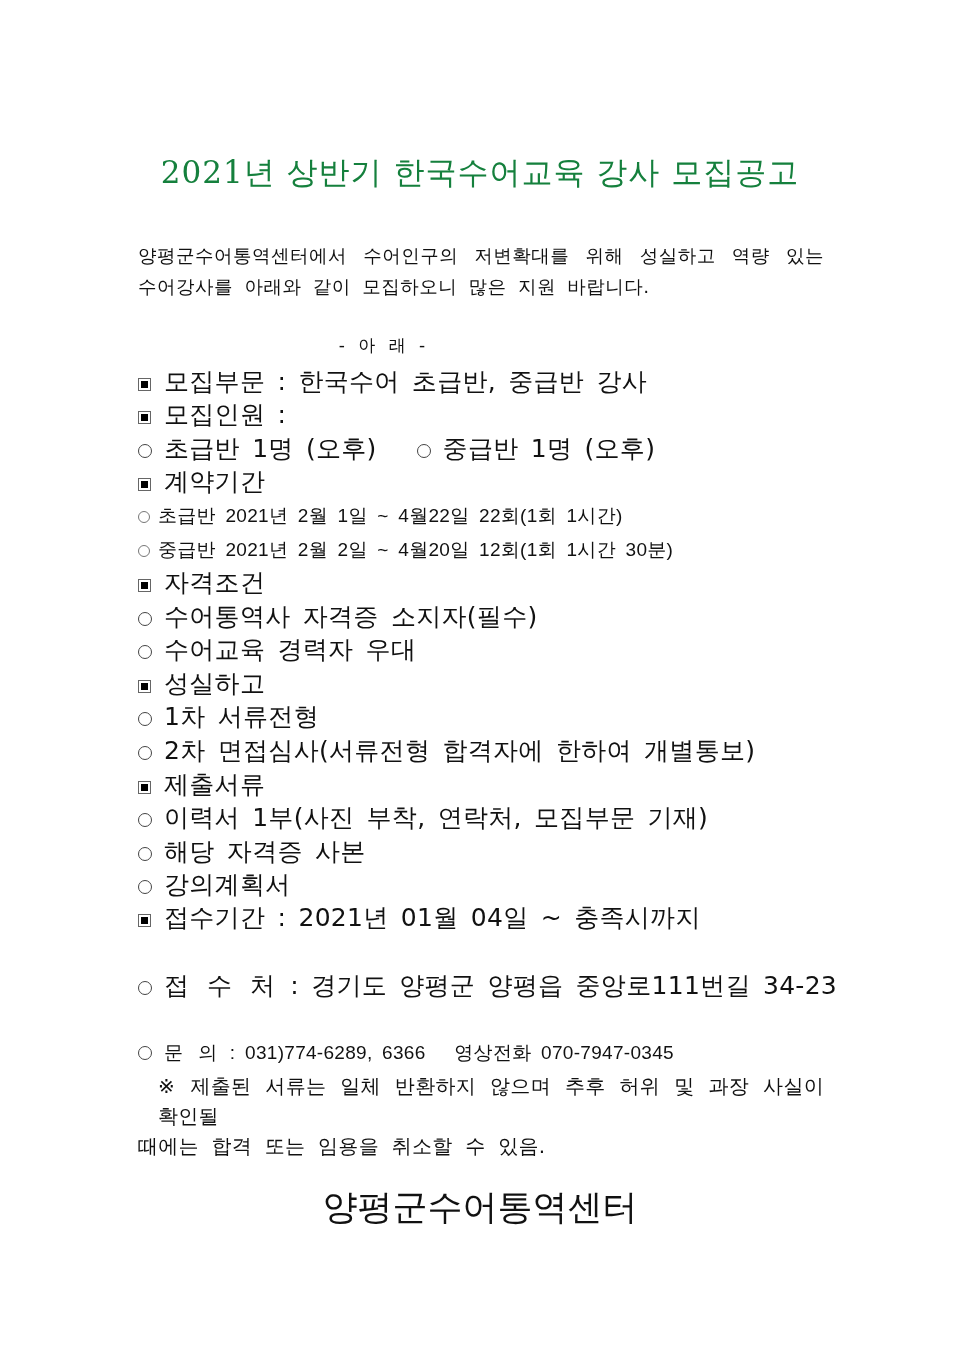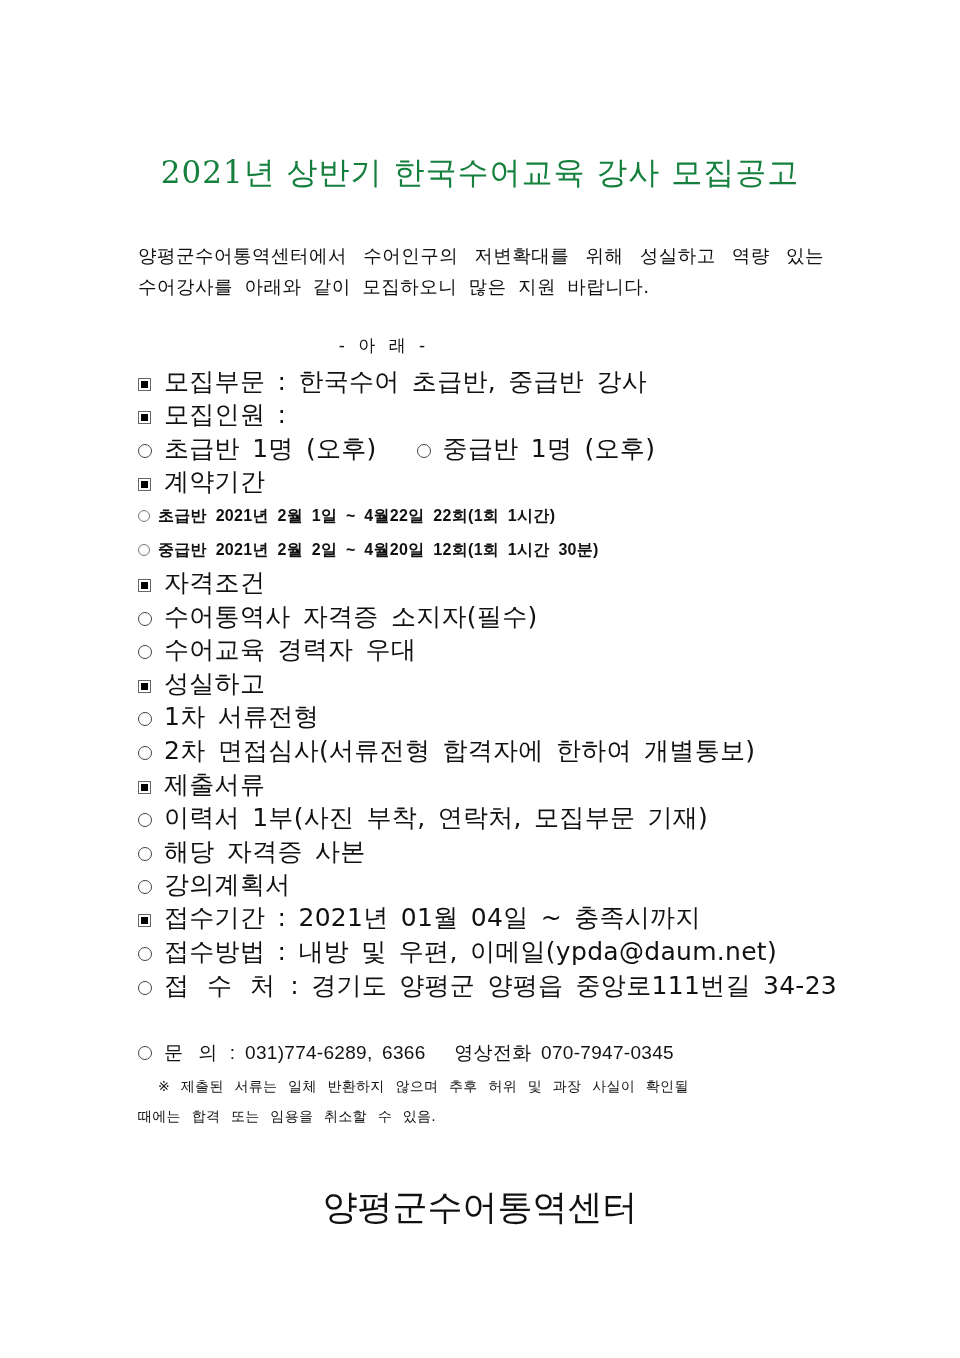--- a/index.html
+++ b/index.html
@@ -2,28 +2,28 @@
 <html><head>
 <meta charset="utf-8">
 <style>
   html, body { margin: 0; padding: 0; background: #ffffff; }
   body { width: 960px; height: 1358px; position: relative; overflow: hidden; color: #111; font-family: "DejaVu Sans", "Liberation Sans", sans-serif; }
   .page { position: absolute; left: 0; top: 0; width: 960px; height: 1358px; background: #fff; }
   .title { position: absolute; top: 152px; left: 0; width: 960px; text-align: center; font-family: "DejaVu Serif", "Liberation Serif", serif; font-size: 31px; letter-spacing: 1px; color: #15803d; }
   .intro { position: absolute; top: 240px; left: 138px; width: 686px; font-size: 18.5px; line-height: 31px; text-align: justify; text-align-last: left; letter-spacing: 0.5px; word-spacing: 5px; }
   .arae { position: absolute; top: 334px; left: 0; width: 768px; text-align: center; font-size: 17px; letter-spacing: 4px; }
   .line { position: absolute; left: 138px; font-size: 25px; white-space: nowrap; height: 30px; line-height: 30px; letter-spacing: 0.3px; word-spacing: 4px; }
-  .line.bold { font-weight: bold; font-family: "Liberation Sans", "DejaVu Sans", sans-serif; font-size: 16px; }
+  .line.bold { font-weight: normal; font-family: "Liberation Sans", "DejaVu Sans", sans-serif; font-size: 19px; }
   .bullet-sq { display: inline-block; width: 13px; height: 13px; border: 1px solid #666; box-sizing: border-box; position: relative; vertical-align: -1px; margin-right: 13px; background: #fff; }
   .bullet-sq::after { content: ""; position: absolute; left: 2px; top: 2px; width: 7px; height: 7px; background: #000; }
   .bullet-circ { display: inline-block; width: 14px; height: 14px; border: 1.3px solid #444; border-radius: 50%; box-sizing: border-box; vertical-align: -1px; margin-right: 12px; }
   .gap { display: inline-block; width: 40px; }
   .indent2 { position: absolute; left: 272px; font-size: 18.5px; white-space: nowrap; line-height: 30px; letter-spacing: 0.3px; word-spacing: 4px; }
   .contact { font-family: "Liberation Sans", sans-serif; font-size: 19px; }
-  .note { position: absolute; top: 1071px; left: 138px; width: 686px; font-size: 14px; line-height: 30px; text-align: justify; letter-spacing: 0.3px; word-spacing: 6px; }
+  .note { position: absolute; top: 1071px; left: 138px; width: 686px; font-size: 20px; line-height: 30px; text-align: justify; letter-spacing: 0.3px; word-spacing: 6px; }
   .note .first { padding-left: 20px; }
   .signature { position: absolute; top: 1160px; left: 0; width: 960px; text-align: center; font-size: 35px; letter-spacing: 0px; font-family: "DejaVu Sans", sans-serif; margin-top: 24px; }
 </style>
 </head>
 <body>
 
 <div class="page">
 
   <div class="title">2021년 상반기 한국수어교육 강사 모집공고</div>
 
@@ -85,23 +85,20 @@
     <span class="bullet-circ"></span><span>해당 자격증 사본</span>
   </div>
   <div class="line" style="top:870px">
     <span class="bullet-circ"></span><span>강의계획서</span>
   </div>
 
   <div class="line" style="top:903px">
     <span class="bullet-sq"></span><span>접수기간</span><span> : </span><span>2021년 01월 04일 ~ 충족시까지</span>
   </div>
 
-  <div class="line" style="top:937px">
-    <span class="bullet-circ"></span><span>접수방법</span><span> : </span><span>내방 및 우편, 이메일(ypda@daum.net)</span>
-  </div>
 
   <div class="line" style="top:971px">
     <span class="bullet-circ"></span><span style="letter-spacing:3px">접 수 처</span><span> : </span><span>경기도 양평군 양평읍 중앙로111번길 34-23</span>
   </div>
 
   <div class="line contact" style="top:1038px">
     <span class="bullet-circ"></span><span style="letter-spacing:3px">문 의</span><span> : </span><span style="white-space:pre">031)774-6289, 6366   영상전화 070-7947-0345</span>
   </div>
 
   <div class="note">

